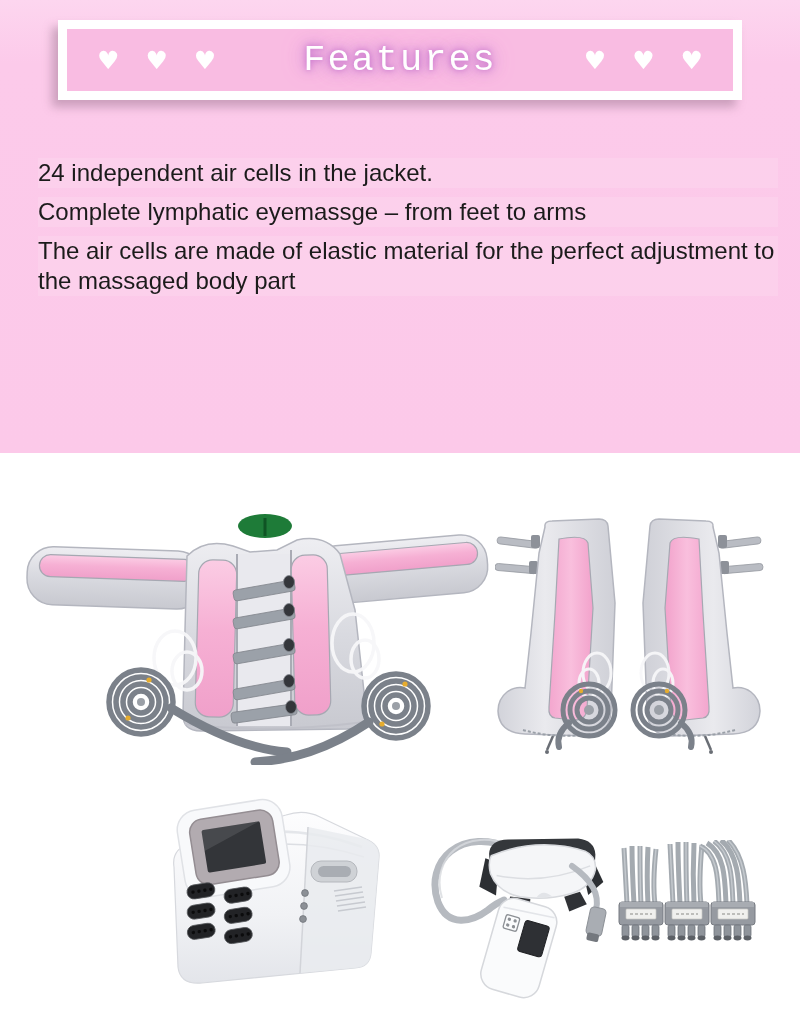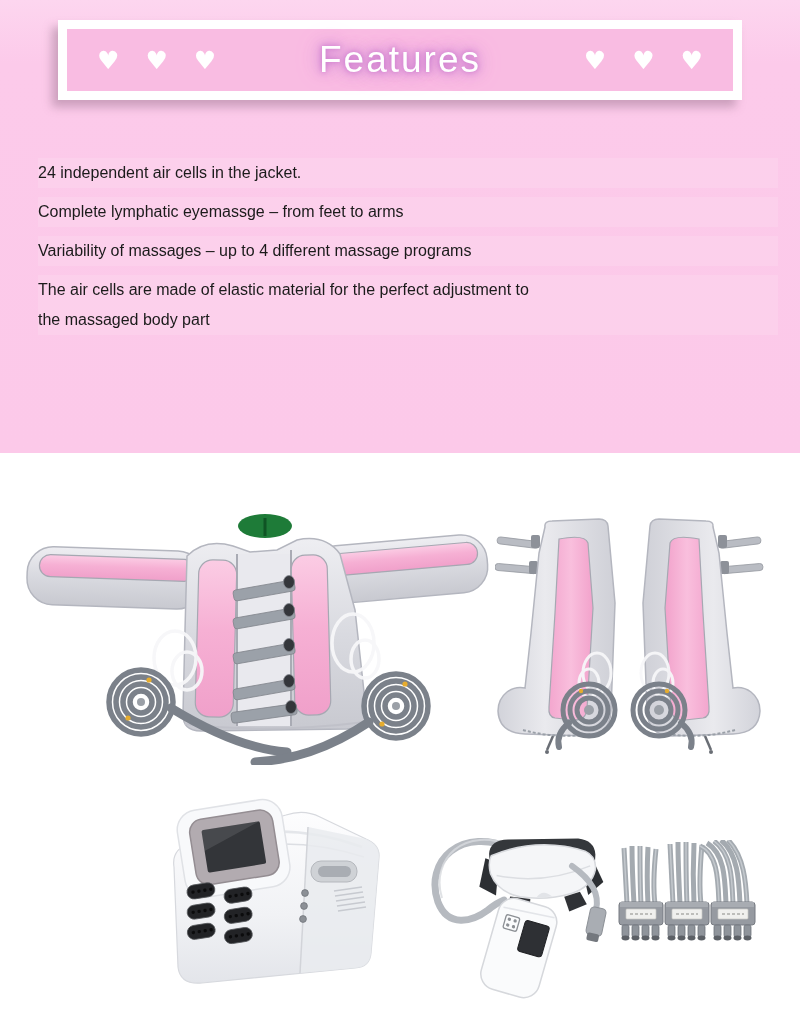--- a/index.html
+++ b/index.html
@@ -20,26 +20,27 @@
     padding:0 30px;
   }
   .hearts{display:flex;gap:26px;}
   .heart{
     color:#ffffff;font-size:25px;line-height:1;
     font-family:"DejaVu Sans","Liberation Sans",sans-serif;
   }
   .banner-title{
     color:#ffffff;font-size:37px;letter-spacing:2px;font-weight:400;
     text-shadow:0 0 5px #cb7bce,0 0 10px #cb7bce,0 0 18px #d790d8,0 0 26px #dd9cdc;
+    font-family:Liberation Mono, monospace;
   }
   .features-list{
     position:absolute;left:38px;top:158px;width:740px;color:#1b1b1b;
   }
   .features-list p{
-    margin:0 0 9px 0;font-size:16px;line-height:30px;white-space:pre-wrap;
+    margin:0 0 9px 0;font-size:24px;line-height:30px;white-space:pre-wrap;
     background:rgba(255,255,255,0.13);
   }
   
   .product-svg{position:absolute;}
   #jacket-svg{left:25px;top:510px;}
   #boots-svg{left:495px;top:513px;}
   #machine-svg{left:158px;top:795px;}
   #eye-svg{left:420px;top:810px;}
   #hoses-svg{left:612px;top:840px;}
 </style>
@@ -58,21 +59,20 @@
       <div class="banner-title">Features</div>
       <div class="hearts">
         <span class="heart">♥</span>
         <span class="heart">♥</span>
         <span class="heart">♥</span>
       </div>
     </div>
     <div class="features-list">
       <p>24 independent air cells in the jacket.</p>
       <p>Complete lymphatic eyemassge – from feet to arms</p>
-      <p>Variability of massages – up to 4 different massage programs</p>
       <p>The air cells are made of elastic material for the perfect adjustment to
 the massaged body part</p>
     </div>
   </section>
 
   <svg id="jacket-svg" class="product-svg" width="475" height="255" viewBox="0 0 475 255">
     <defs>
       <linearGradient id="jSilver" x1="0" y1="0" x2="0" y2="1">
         <stop offset="0" stop-color="#eeeef2"></stop>
           <stop offset="0.5" stop-color="#d9dae0"></stop>

